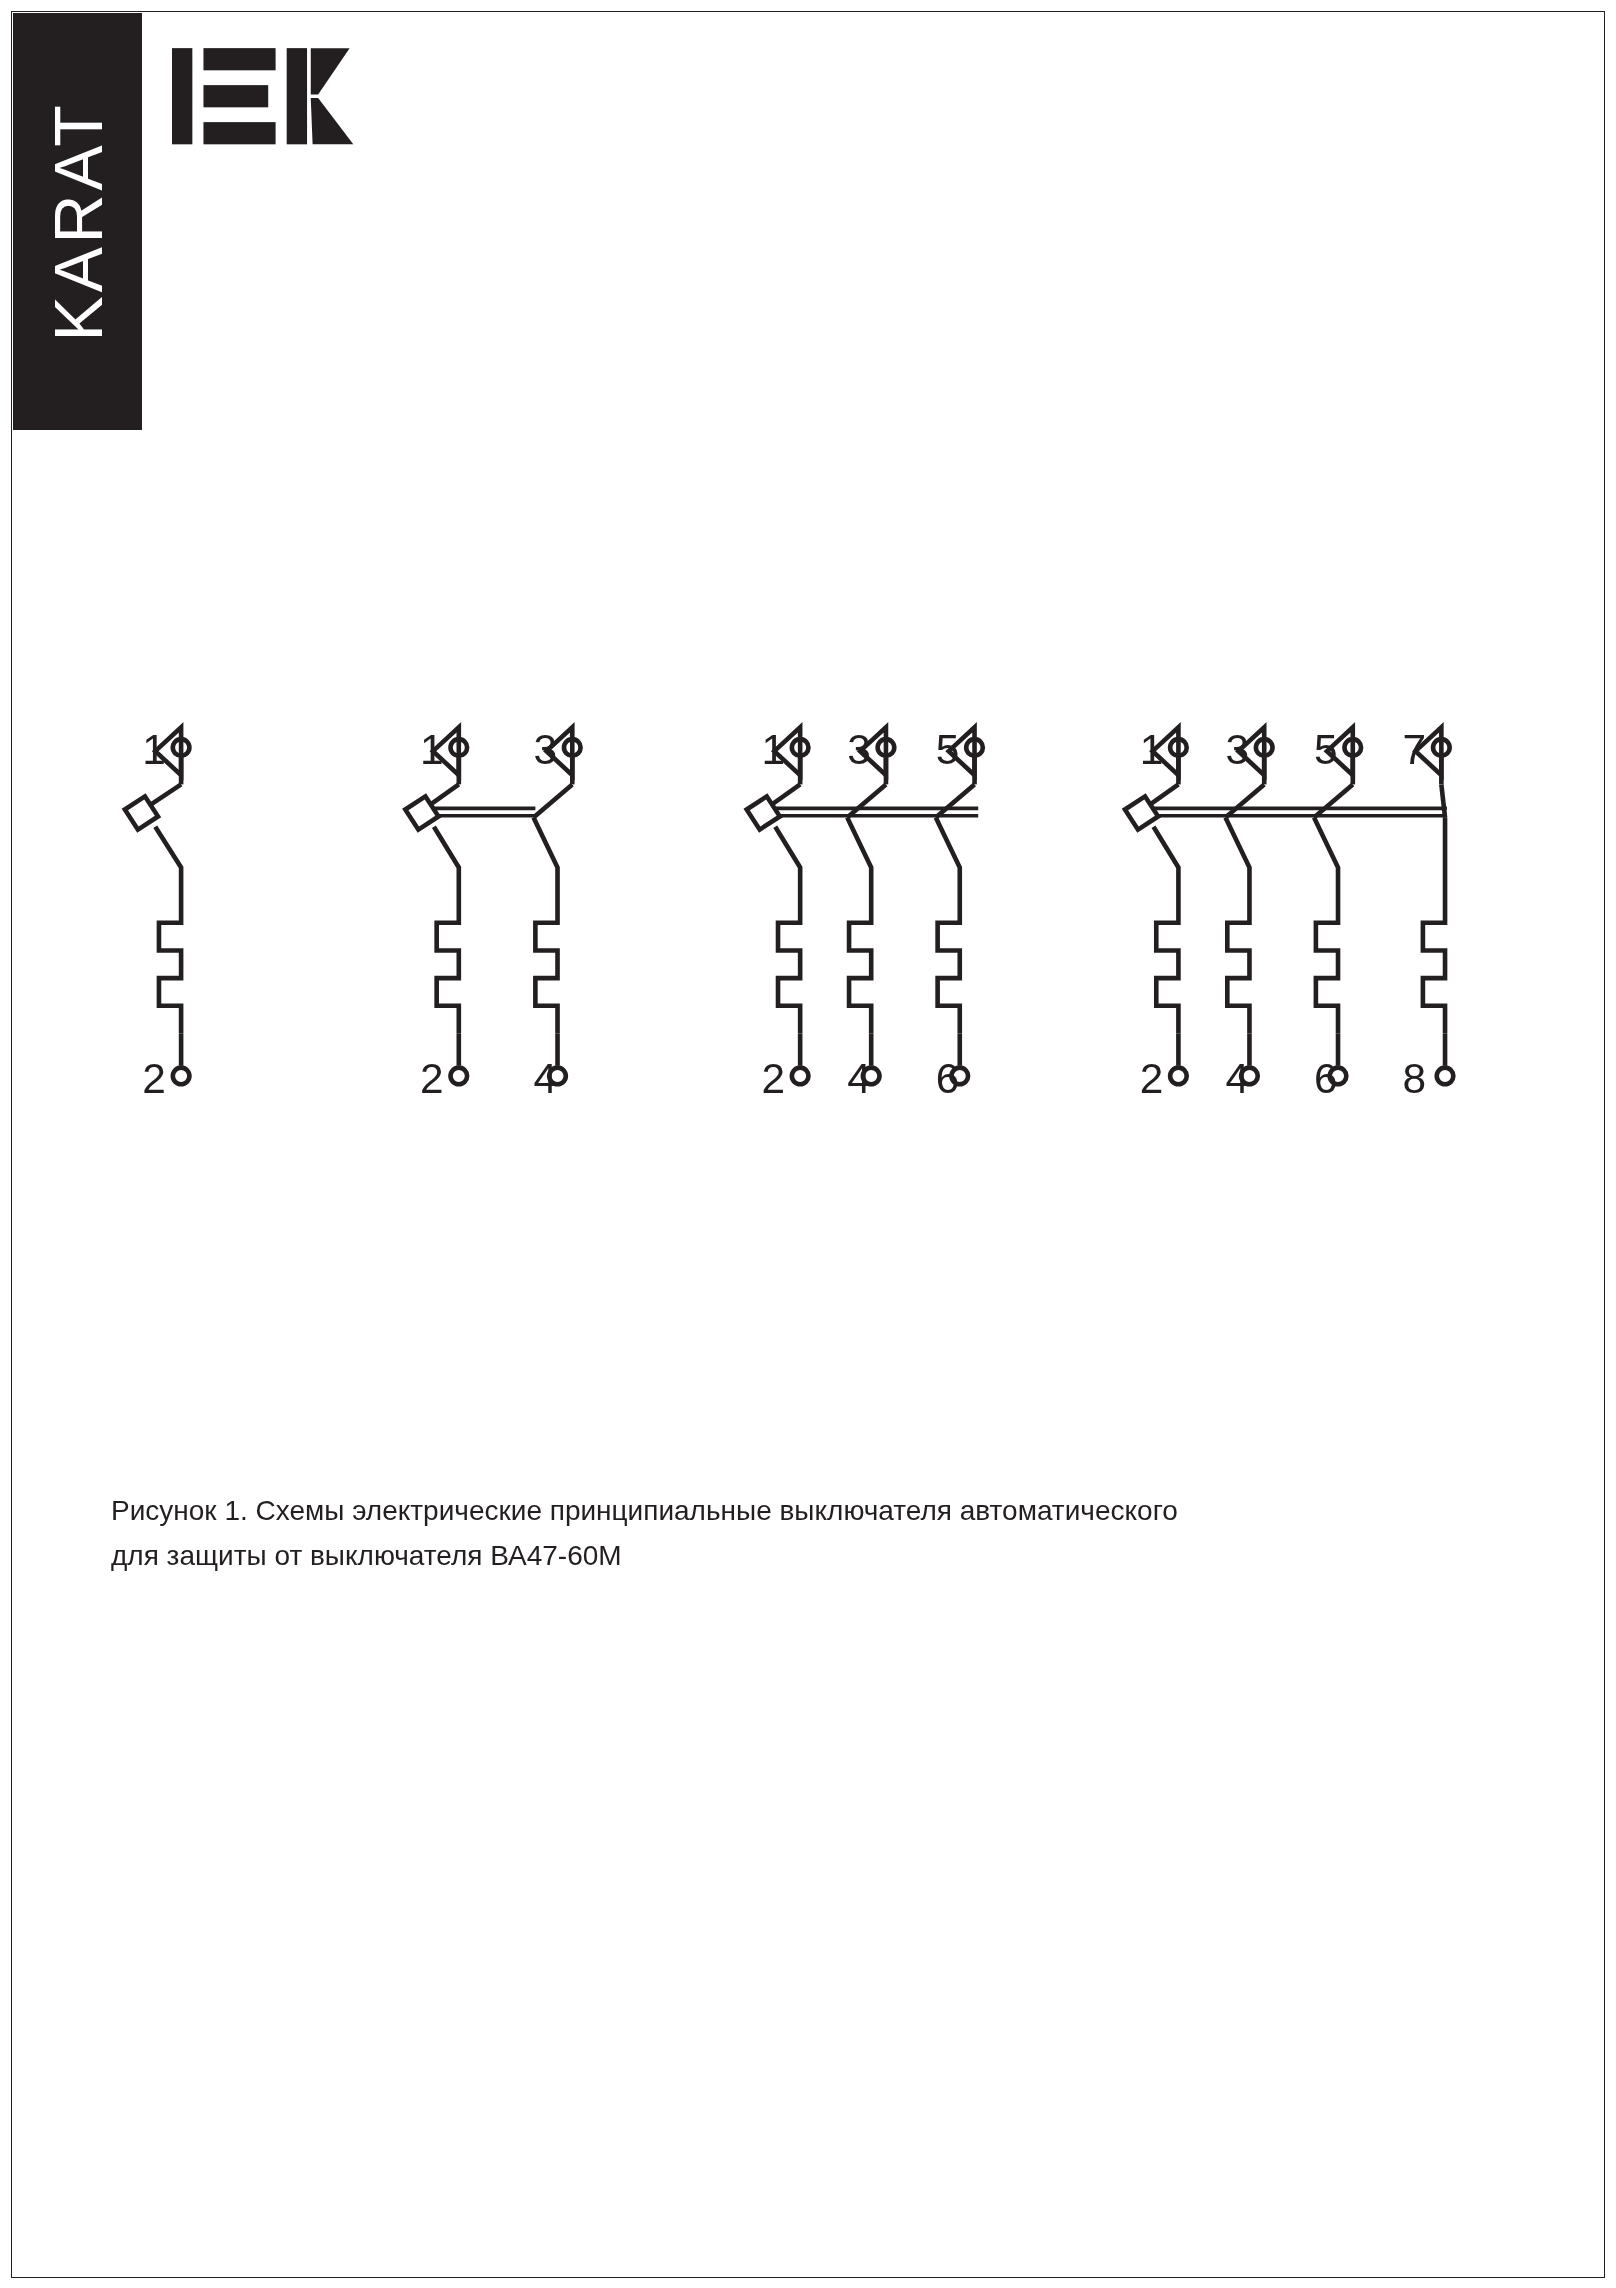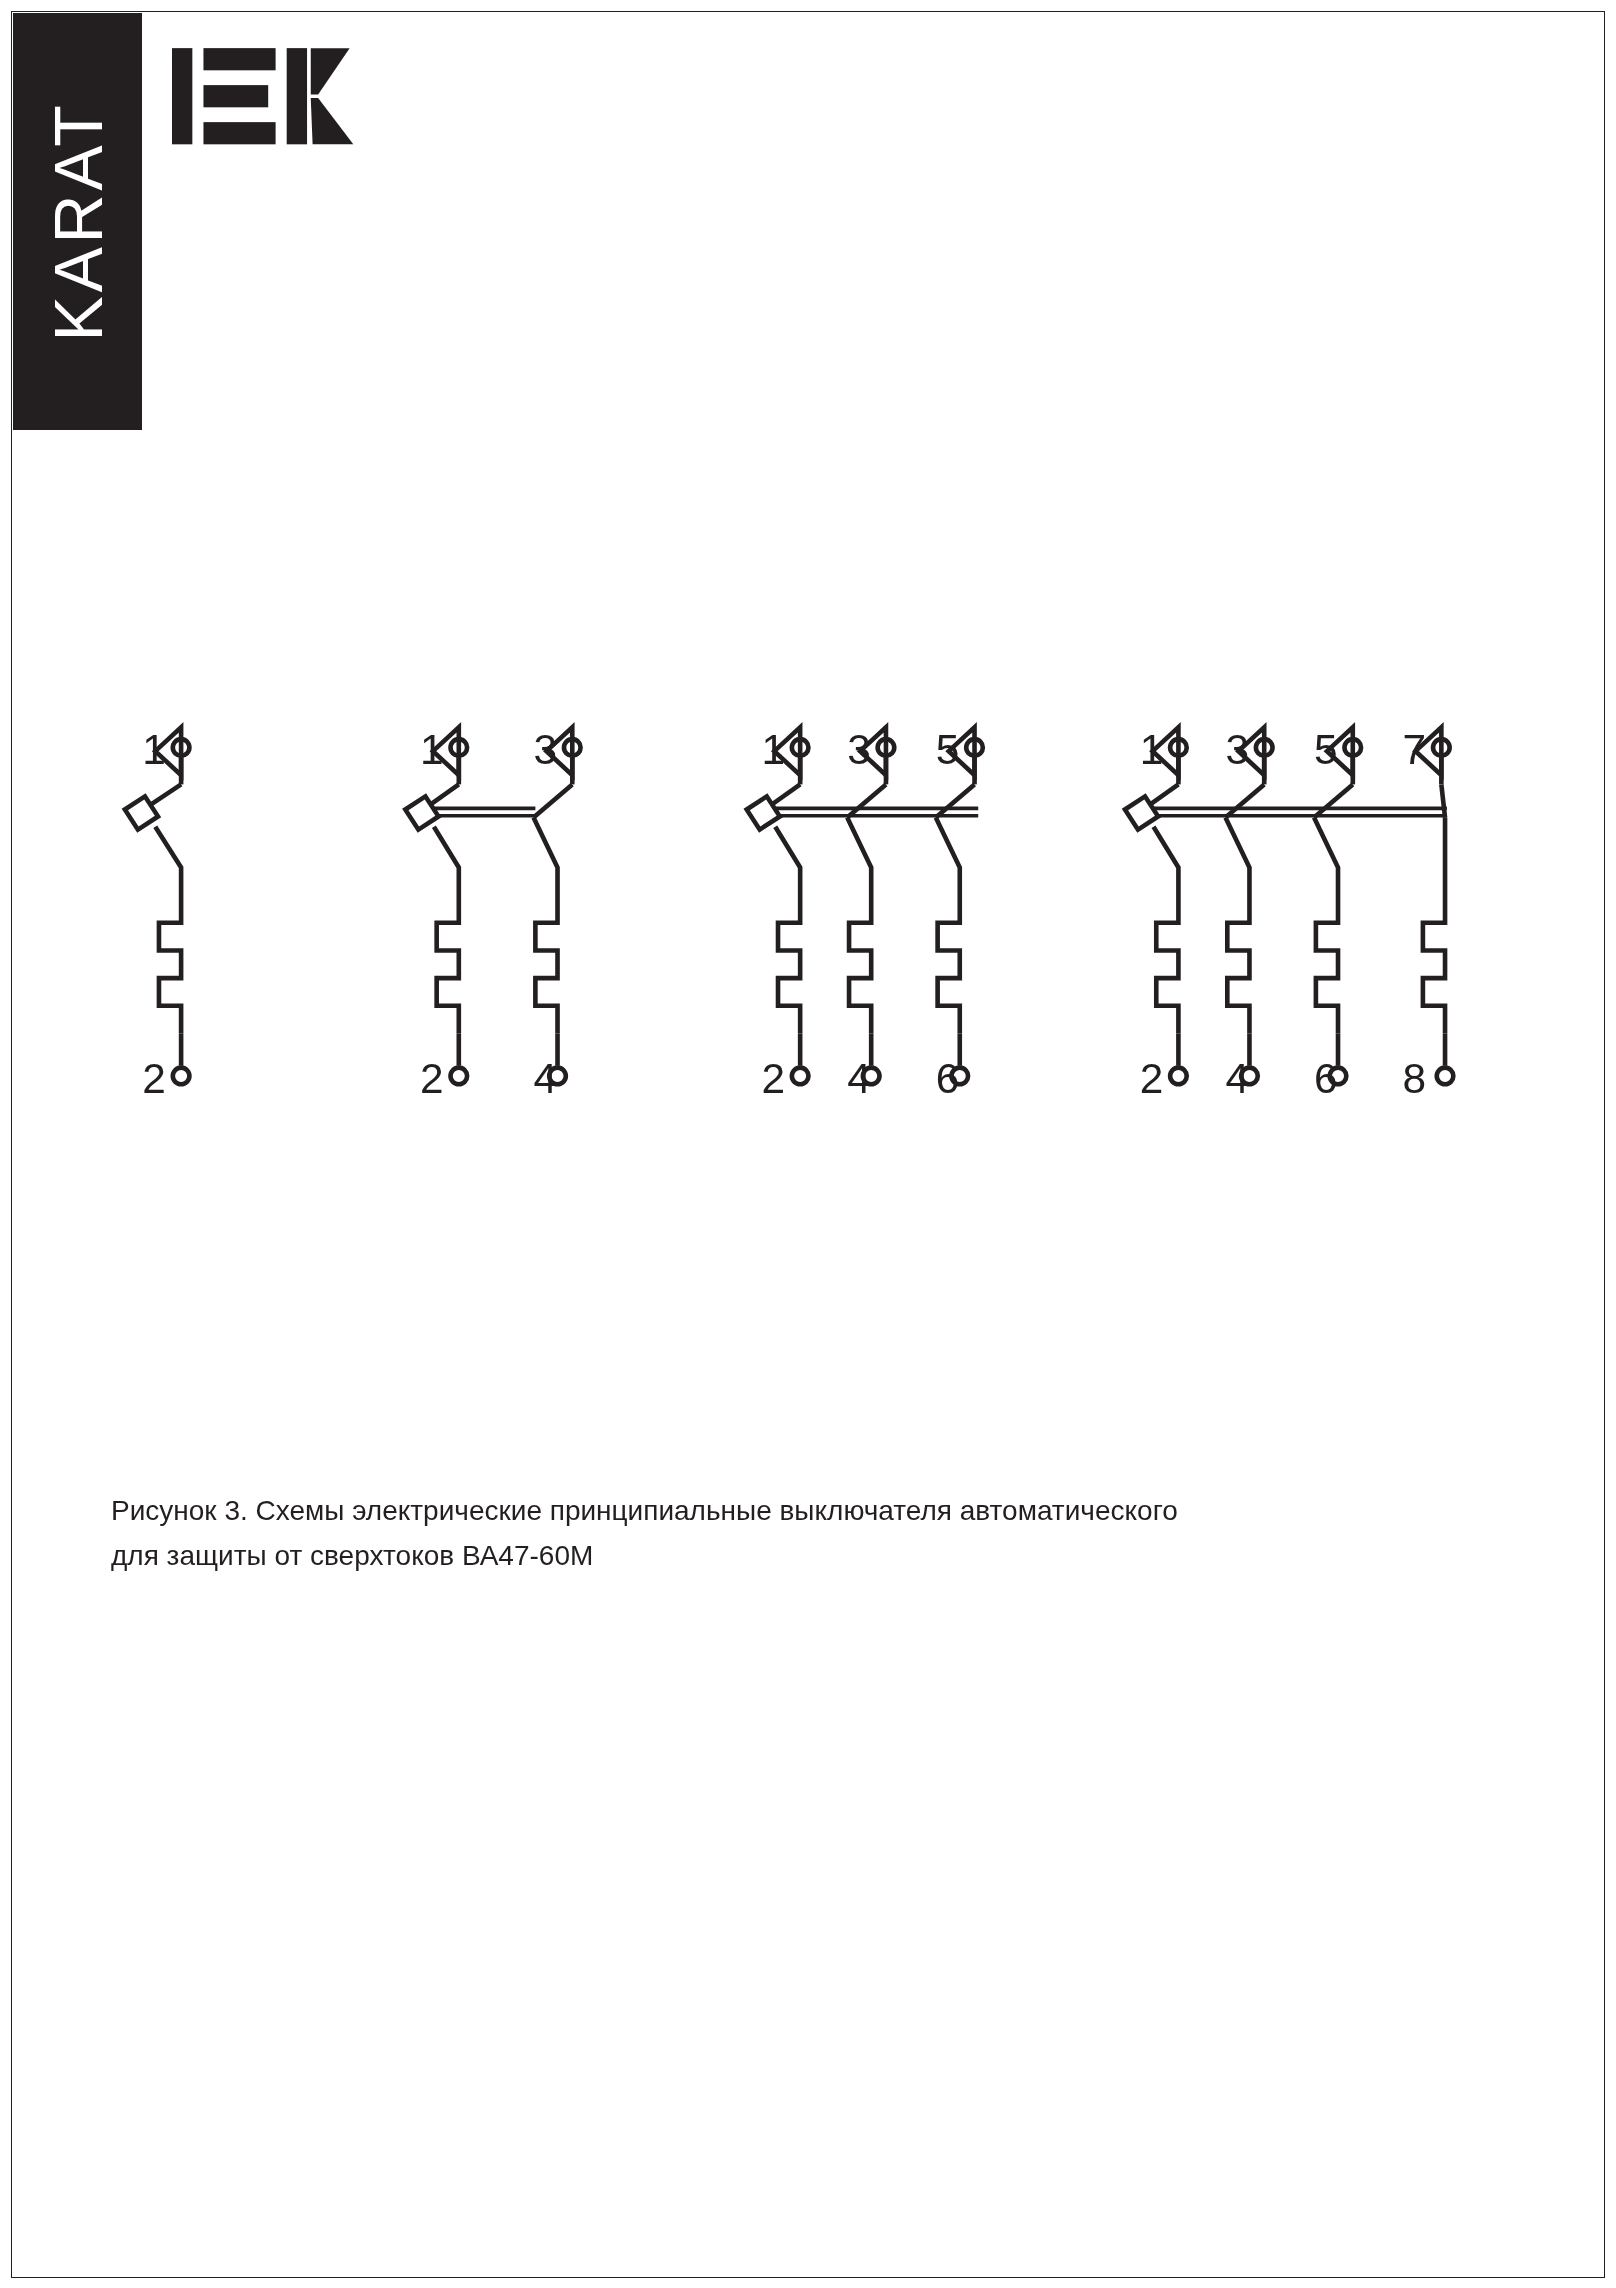--- a/index.html
+++ b/index.html
@@ -244,16 +244,16 @@
       <text x="1235" y="484" font-size="46" fill="#231f20" stroke="none">2</text>
       <text x="1328" y="484" font-size="46" fill="#231f20" stroke="none">4</text>
       <text x="1424" y="484" font-size="46" fill="#231f20" stroke="none">6</text>
       <text x="1520" y="484" font-size="46" fill="#231f20" stroke="none">8</text>
 
     </g>
   </svg>
 </div>
 
 <div class="caption">
-  <div>Рисунок 3. Схемы электрические принципиальные выключателя автоматического</div>
-  <div>для защиты от сверхтоков ВА47-60М</div>
+  <div>Рисунок 1. Схемы электрические принципиальные выключателя автоматического</div>
+  <div>для защиты от выключателя ВА47-60М</div>
 </div>
 
 
 </body></html>

